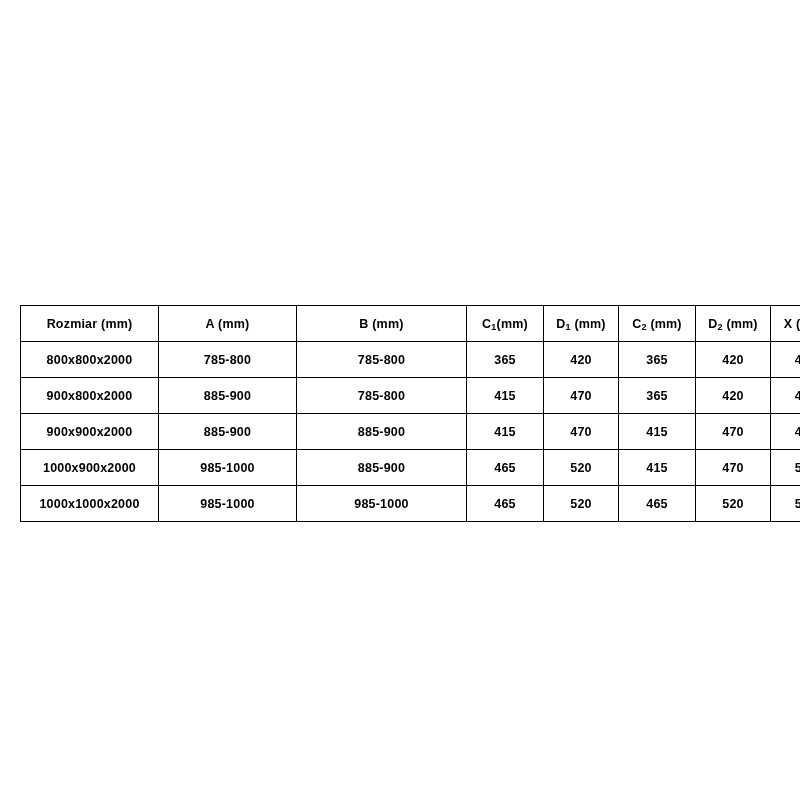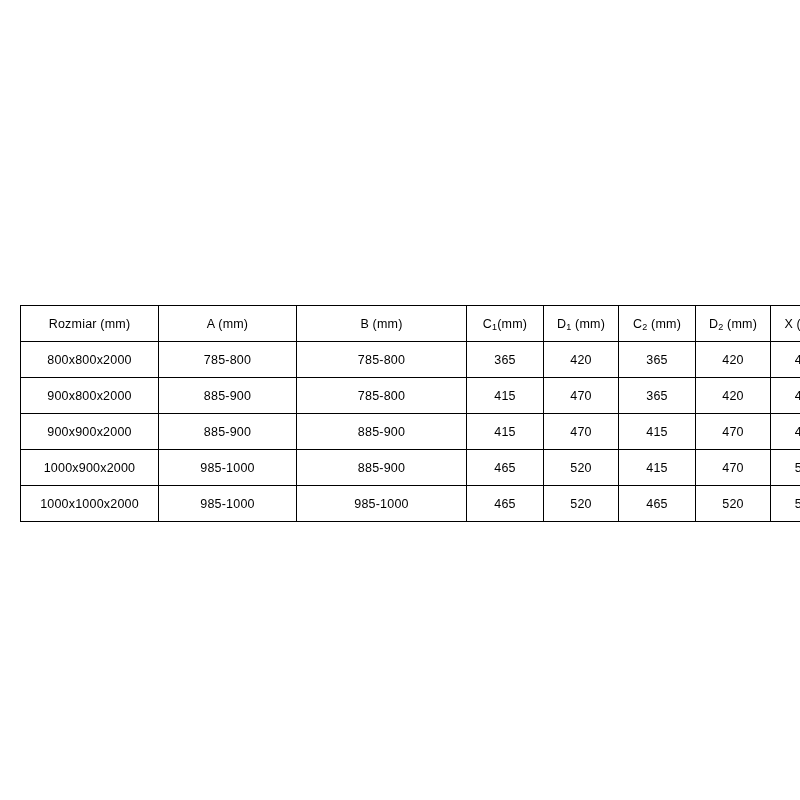--- a/index.html
+++ b/index.html
@@ -24,28 +24,28 @@
   table.spec {
     border-collapse: collapse;
     width: 760px;
     table-layout: fixed;
   }
   table.spec td, table.spec th {
     border: 1px solid #000000;
     text-align: center;
     vertical-align: middle;
     font-size: 12.5px;
-    font-weight: normal;
+    font-weight: bold;
     height: 35px;
     padding: 0 2px;
     letter-spacing: 0.2px;
   }
   table.spec thead th {
     font-size: 12.5px;
-    font-weight: normal;
+    font-weight: bold;
   }
   .col-size   { width: 133px; }
   .col-a      { width: 133px; }
   .col-b      { width: 165px; }
   .col-c1     { width: 72px; }
   .col-d1     { width: 70px; }
   .col-c2     { width: 72px; }
   .col-d2     { width: 70px; }
   .col-x      { width: 65px; }
   sub {

